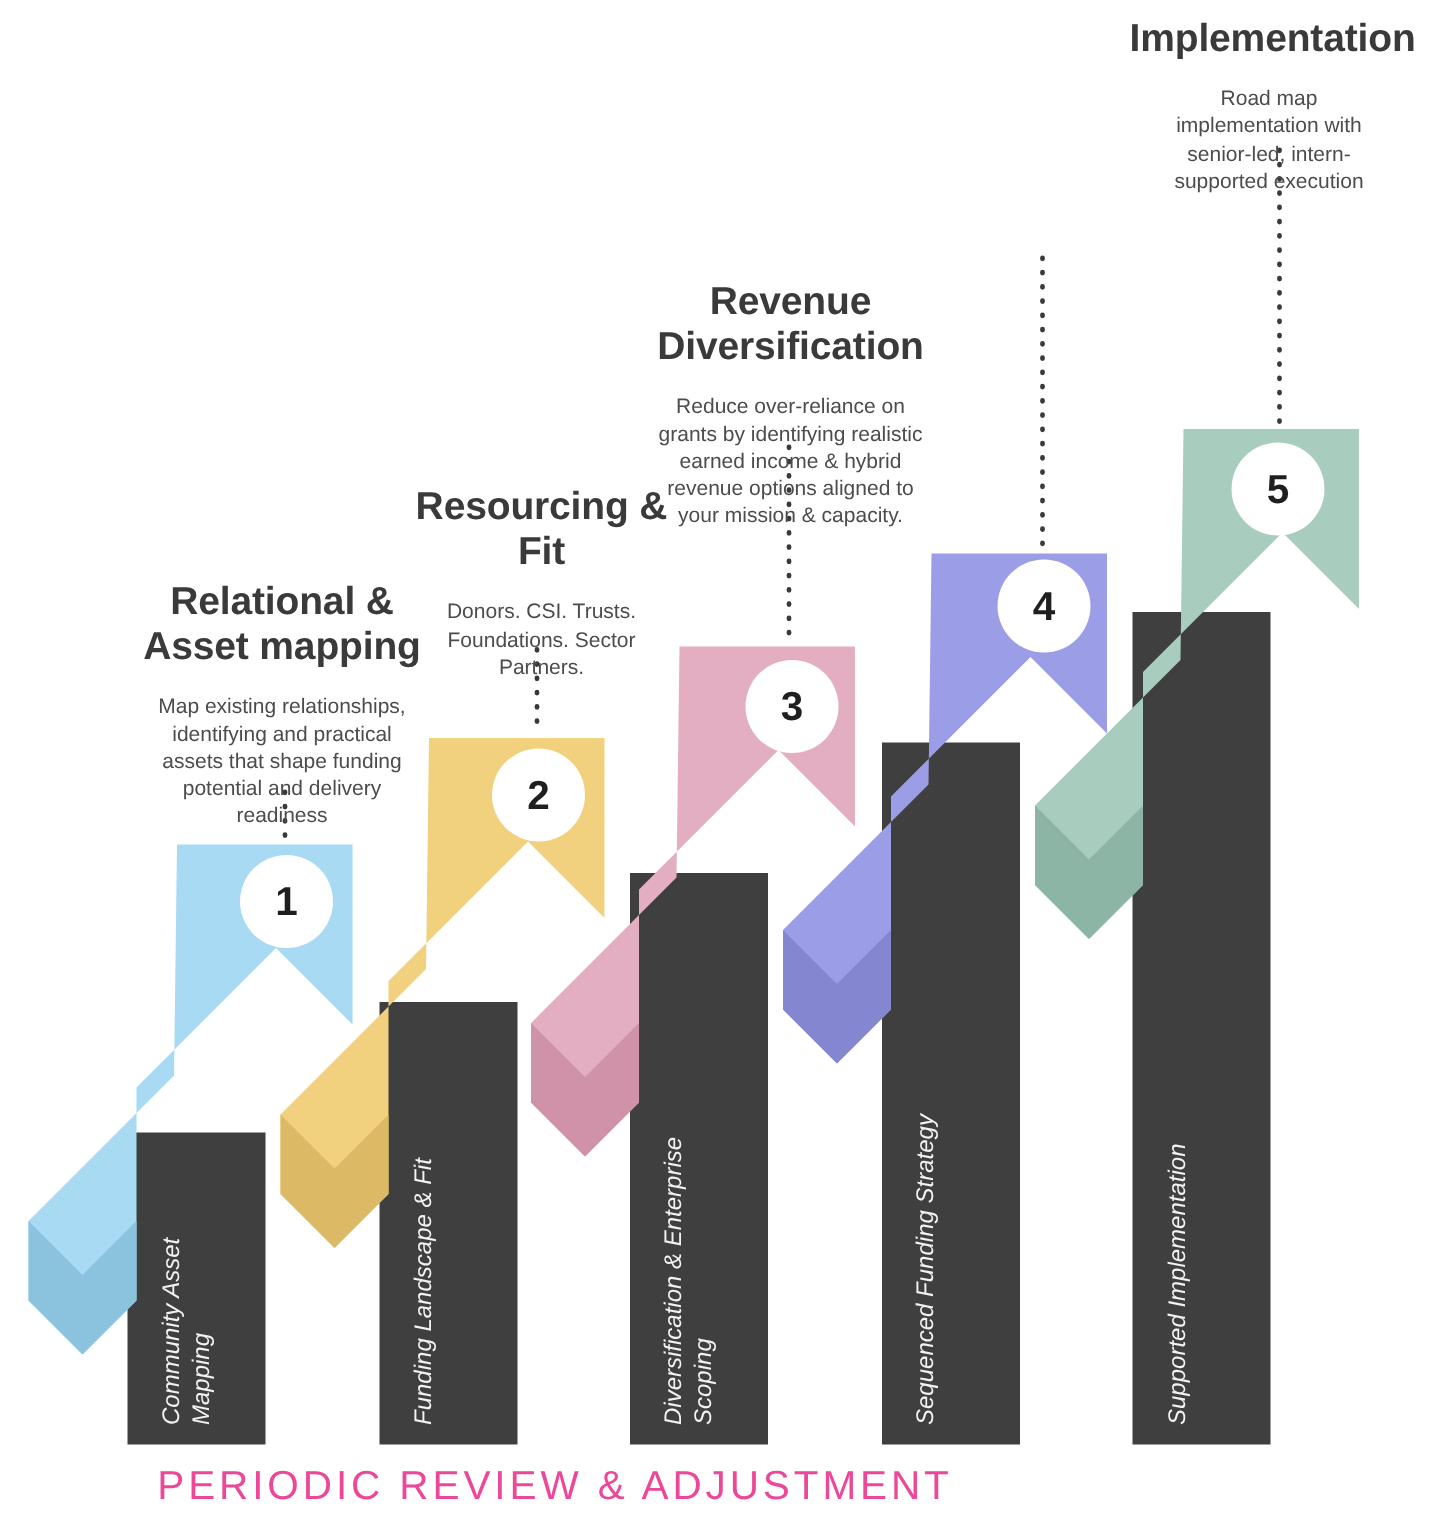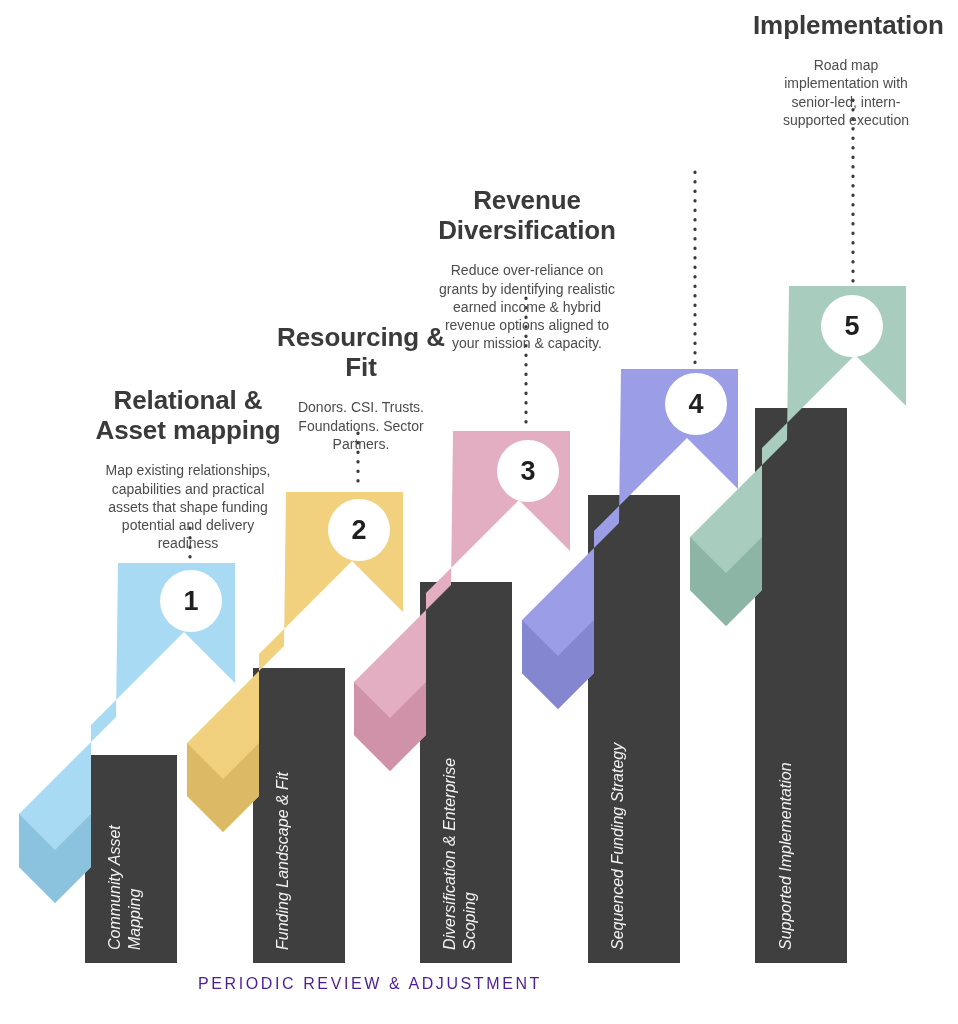--- a/index.html
+++ b/index.html
@@ -44,23 +44,23 @@
     line-height: 1.3;
     color: #4c4c4c;
     margin: 16px;
   }
   .caption {
     position: absolute;
     left: 0;
     top: 975px;
     width: 740px;
     text-align: center;
-    font-size: 16px;
+    font-size: 27px;
     letter-spacing: 2.6px;
-    color: #4c1d95;
+    color: #ec4899;
     z-index: 6;
   }
   .num-circle {
     position: absolute;
     width: 62px;
     height: 62px;
     border-radius: 50%;
     background: #ffffff;
     display: flex;
     align-items: center;
@@ -141,21 +141,21 @@
   </div>
   <div class="num-circle" style="left:665px; top:373px;">
     <span>4</span>
   </div>
   <div class="num-circle" style="left:821px; top:295px;">
     <span>5</span>
   </div>
 
   <div class="label-block" style="left:88px; top:385px; width:200px;">
     <p class="label-title">Relational &amp;<br>Asset mapping</p>
-    <p class="label-desc">Map existing relationships, capabilities and practical assets that shape funding potential and delivery readiness</p>
+    <p class="label-desc">Map existing relationships, identifying and practical assets that shape funding potential and delivery readiness</p>
   </div>
 
   <div class="label-block" style="left:273px; top:322px; width:176px;">
     <p class="label-title">Resourcing &amp; Fit</p>
     <p class="label-desc">Donors. CSI. Trusts. Foundations. Sector Partners.</p>
   </div>
 
   <div class="label-block" style="left:414px; top:185px; width:226px;">
     <p class="label-title">Revenue<br>Diversification</p>
     <p class="label-desc">Reduce over-reliance on grants by identifying realistic earned income &amp; hybrid revenue options aligned to your mission &amp; capacity.</p>

